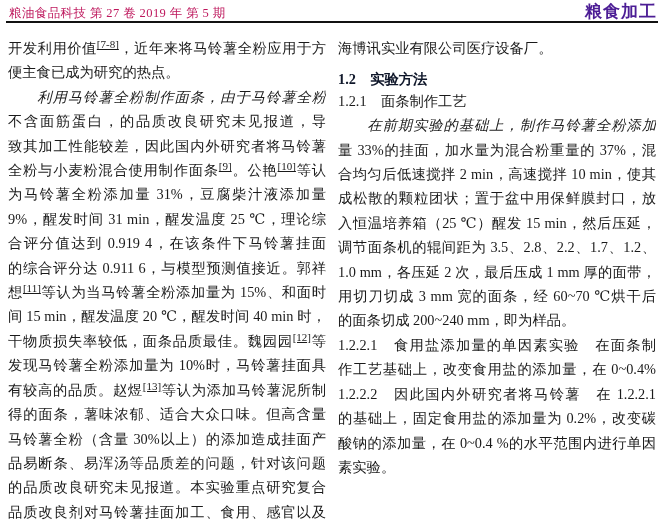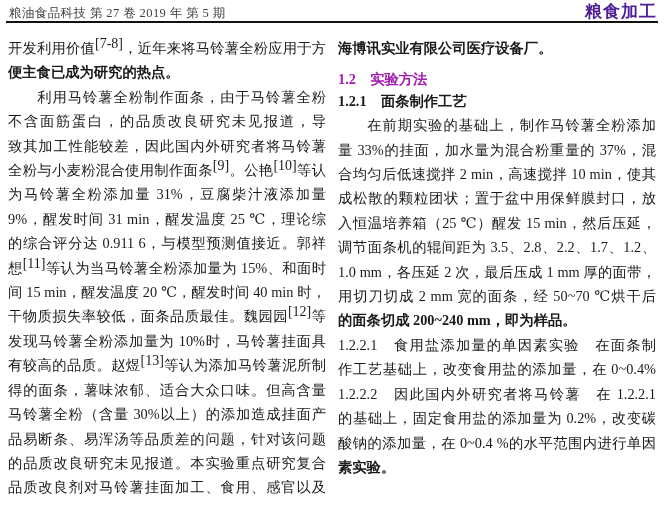--- a/index.html
+++ b/index.html
@@ -7,21 +7,21 @@
     position:relative;
     width:664px;height:526px;
     background:#ffffff;
     overflow:hidden;
     font-family:"Liberation Serif","DejaVu Serif",serif;
     color:#1a1a1a;
   }
   
   .hdr-journal{
     position:absolute;left:9px;top:5px;
-    font-size:12.5px;letter-spacing:0.4px;color:#404040;
+    font-size:12.5px;letter-spacing:0.4px;color:#be185d;
     white-space:nowrap;
   }
   .hdr-section{
     position:absolute;right:7px;top:0px;
     font-size:17px;font-weight:bold;color:#4c1d95;
     font-family:"Liberation Sans","DejaVu Sans",sans-serif;
     letter-spacing:1px;white-space:nowrap;
   }
   .hdr-rule{
     position:absolute;top:21px;left:6px;right:6px;height:2px;
@@ -38,49 +38,49 @@
     height:24.42px;line-height:24.42px;
     overflow:hidden;
     text-align:justify;
     -moz-text-align-last:justify;
     text-align-last:justify;
     text-justify:inter-character;
   }
   .line.end{
     -moz-text-align-last:left;
     text-align-last:left;
-    font-weight:bold;
   }
-  .line.indent{text-indent:2.05em;}
+  .line.indent{text-indent:2.05em;font-style:italic;}
   .line.h2{
-    font-weight:bold;color:#a21caf;
+    font-weight:bold;color:#0f172a;
     margin-top:7px;margin-bottom:-3px;
   }
   sup{
-    font-size:14px;line-height:0;vertical-align:5px;letter-spacing:0;
+    font-size:11px;line-height:0;vertical-align:5px;letter-spacing:0;text-decoration:underline;
   }
 </style>
 </head>
 <body>
 
 <div class="page">
   <div class="hdr-journal">粮油食品科技 第 27 卷 2019 年 第 5 期</div>
   <div class="hdr-section">粮食加工</div>
   <div class="hdr-rule"></div>
 
   <div class="col col-left">
 
   <div class="line">开发利用价值<sup>[7-8]</sup>，近年来将马铃薯全粉应用于方</div>
       <div class="line end">便主食已成为研究的热点。</div>
       <div class="line indent">利用马铃薯全粉制作面条，由于马铃薯全粉</div>
       <div class="line">不含面筋蛋白，的品质改良研究未见报道，导</div>
       <div class="line">致其加工性能较差，因此国内外研究者将马铃薯</div>
       <div class="line">全粉与小麦粉混合使用制作面条<sup>[9]</sup>。公艳<sup>[10]</sup>等认</div>
       <div class="line">为马铃薯全粉添加量 31%，豆腐柴汁液添加量</div>
       <div class="line">9%，醒发时间 31 min，醒发温度 25 ℃，理论综</div>
+      <div class="line">合评分值达到 0.919 4，在该条件下马铃薯挂面</div>
       <div class="line">的综合评分达 0.911 6，与模型预测值接近。郭祥</div>
       <div class="line">想<sup>[11]</sup>等认为当马铃薯全粉添加量为 15%、和面时</div>
       <div class="line">间 15 min，醒发温度 20 ℃，醒发时间 40 min 时，</div>
       <div class="line">干物质损失率较低，面条品质最佳。魏园园<sup>[12]</sup>等</div>
       <div class="line">发现马铃薯全粉添加量为 10%时，马铃薯挂面具</div>
       <div class="line">有较高的品质。赵煜<sup>[13]</sup>等认为添加马铃薯泥所制</div>
       <div class="line">得的面条，薯味浓郁、适合大众口味。但高含量</div>
       <div class="line">马铃薯全粉（含量 30%以上）的添加造成挂面产</div>
       <div class="line">品易断条、易浑汤等品质差的问题，针对该问题</div>
       <div class="line">的品质改良研究未见报道。本实验重点研究复合</div>
@@ -92,21 +92,21 @@
   <div class="line end">海博讯实业有限公司医疗设备厂。</div>
       <div class="line h2 end">1.2　实验方法</div>
       <div class="line end">1.2.1　面条制作工艺</div>
       <div class="line indent">在前期实验的基础上，制作马铃薯全粉添加</div>
       <div class="line">量 33%的挂面，加水量为混合粉重量的 37%，混</div>
       <div class="line">合均匀后低速搅拌 2 min，高速搅拌 10 min，使其</div>
       <div class="line">成松散的颗粒团状；置于盆中用保鲜膜封口，放</div>
       <div class="line">入恒温培养箱（25 ℃）醒发 15 min，然后压延，</div>
       <div class="line">调节面条机的辊间距为 3.5、2.8、2.2、1.7、1.2、</div>
       <div class="line">1.0 mm，各压延 2 次，最后压成 1 mm 厚的面带，</div>
-      <div class="line">用切刀切成 2 mm 宽的面条，经 50~70 ℃烘干后</div>
+      <div class="line">用切刀切成 3 mm 宽的面条，经 60~70 ℃烘干后</div>
       <div class="line end">的面条切成 200~240 mm，即为样品。</div>
       <div class="line">1.2.2.1　食用盐添加量的单因素实验　在面条制</div>
       <div class="line">作工艺基础上，改变食用盐的添加量，在 0~0.4%</div>
       <div class="line">1.2.2.2　因此国内外研究者将马铃薯　在 1.2.2.1</div>
       <div class="line">的基础上，固定食用盐的添加量为 0.2%，改变碳</div>
       <div class="line">酸钠的添加量，在 0~0.4 %的水平范围内进行单因</div>
       <div class="line end">素实验。</div>
     </div>
 </div>
 

